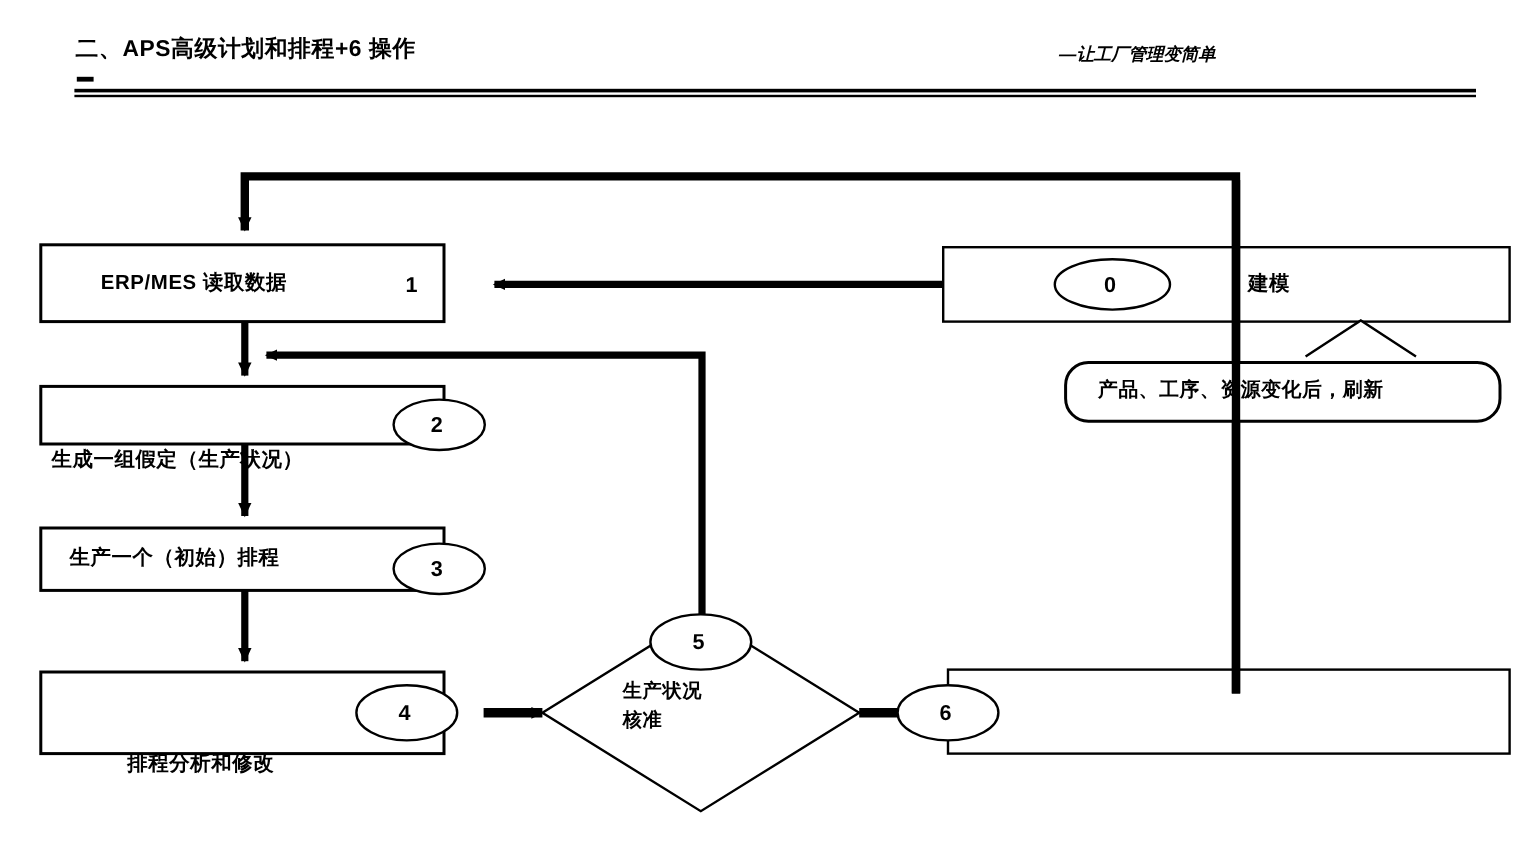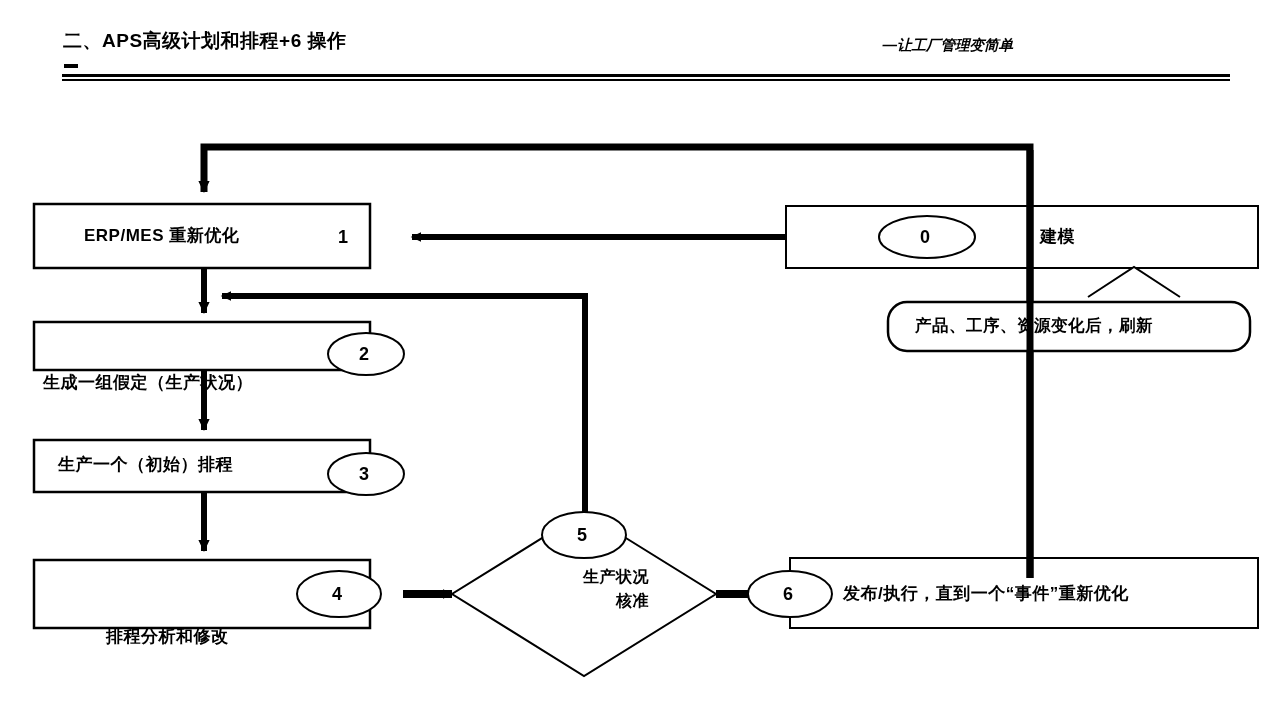--- a/index.html
+++ b/index.html
@@ -84,21 +84,21 @@
     font-weight: bold;
     color: #000;
     white-space: nowrap;
     line-height: 1.18;
   }
   .box-text   { font-size: 17px; letter-spacing: 0.5px; }
   .num-text   { font-size: 18px; font-weight: bold; }
   .callout-text { font-size: 16.5px; letter-spacing: 0.5px; }
   .diamond-text {
     font-size: 16px;
-    text-align: right;
+    text-align: left;
     letter-spacing: 0.5px;
   }
 </style>
 </head>
 <body>
 
 <div id="header">
   <div id="header-title">二、APS高级计划和排程+6 操作</div>
   <div id="header-slogan">—让工厂管理变简单</div>
   <div id="header-dash"></div>
@@ -204,37 +204,36 @@
       <ellipse cx="339" cy="594" rx="42" ry="23" fill="#fff" stroke="#000" stroke-width="2"></ellipse>
     </g>
     <g>
       <ellipse cx="584" cy="535" rx="42" ry="23" fill="#fff" stroke="#000" stroke-width="2"></ellipse>
     </g>
     <g>
       <ellipse cx="790" cy="594" rx="42" ry="23" fill="#fff" stroke="#000" stroke-width="2"></ellipse>
     </g>
   </svg>
 
-  <div class="node-label box-text" style="left:84px; top:226px;">ERP/MES 重新优化</div>
+  <div class="node-label box-text" style="left:84px; top:226px;">ERP/MES 读取数据</div>
   <div class="node-label num-text" style="left:338px; top:227px;">1</div>
 
   <div class="node-label box-text" style="left:43px; top:352px;margin-top:21px;">生成一组假定（生产状况）</div>
   <div class="node-label num-text" style="left:359px; top:344px;">2</div>
 
   <div class="node-label box-text" style="left:58px; top:455px;">生产一个（初始）排程</div>
   <div class="node-label num-text" style="left:359px; top:464px;">3</div>
 
   <div class="node-label box-text" style="left:106px; top:583px;margin-top:44px;">排程分析和修改</div>
   <div class="node-label num-text" style="left:332px; top:584px;">4</div>
 
   <div class="node-label num-text" style="left:920px; top:227px;">0</div>
   <div class="node-label box-text" style="left:1040px; top:227px;">建模</div>
 
   <div class="node-label num-text" style="left:577px; top:525px;">5</div>
   <div class="node-label diamond-text" style="left:519px; top:568px; width:130px;">生产状况</div>
   <div class="node-label diamond-text" style="left:519px; top:592px; width:130px;">核准</div>
 
   <div class="node-label num-text" style="left:783px; top:584px;">6</div>
-  <div class="node-label box-text" style="left:843px; top:584px;">发布/执行，直到一个“事件”重新优化</div>
 
   <div class="node-label callout-text" style="left:915px; top:316px;">产品、工序、资源变化后，刷新</div>
 
 </div>
 
 </body></html>

